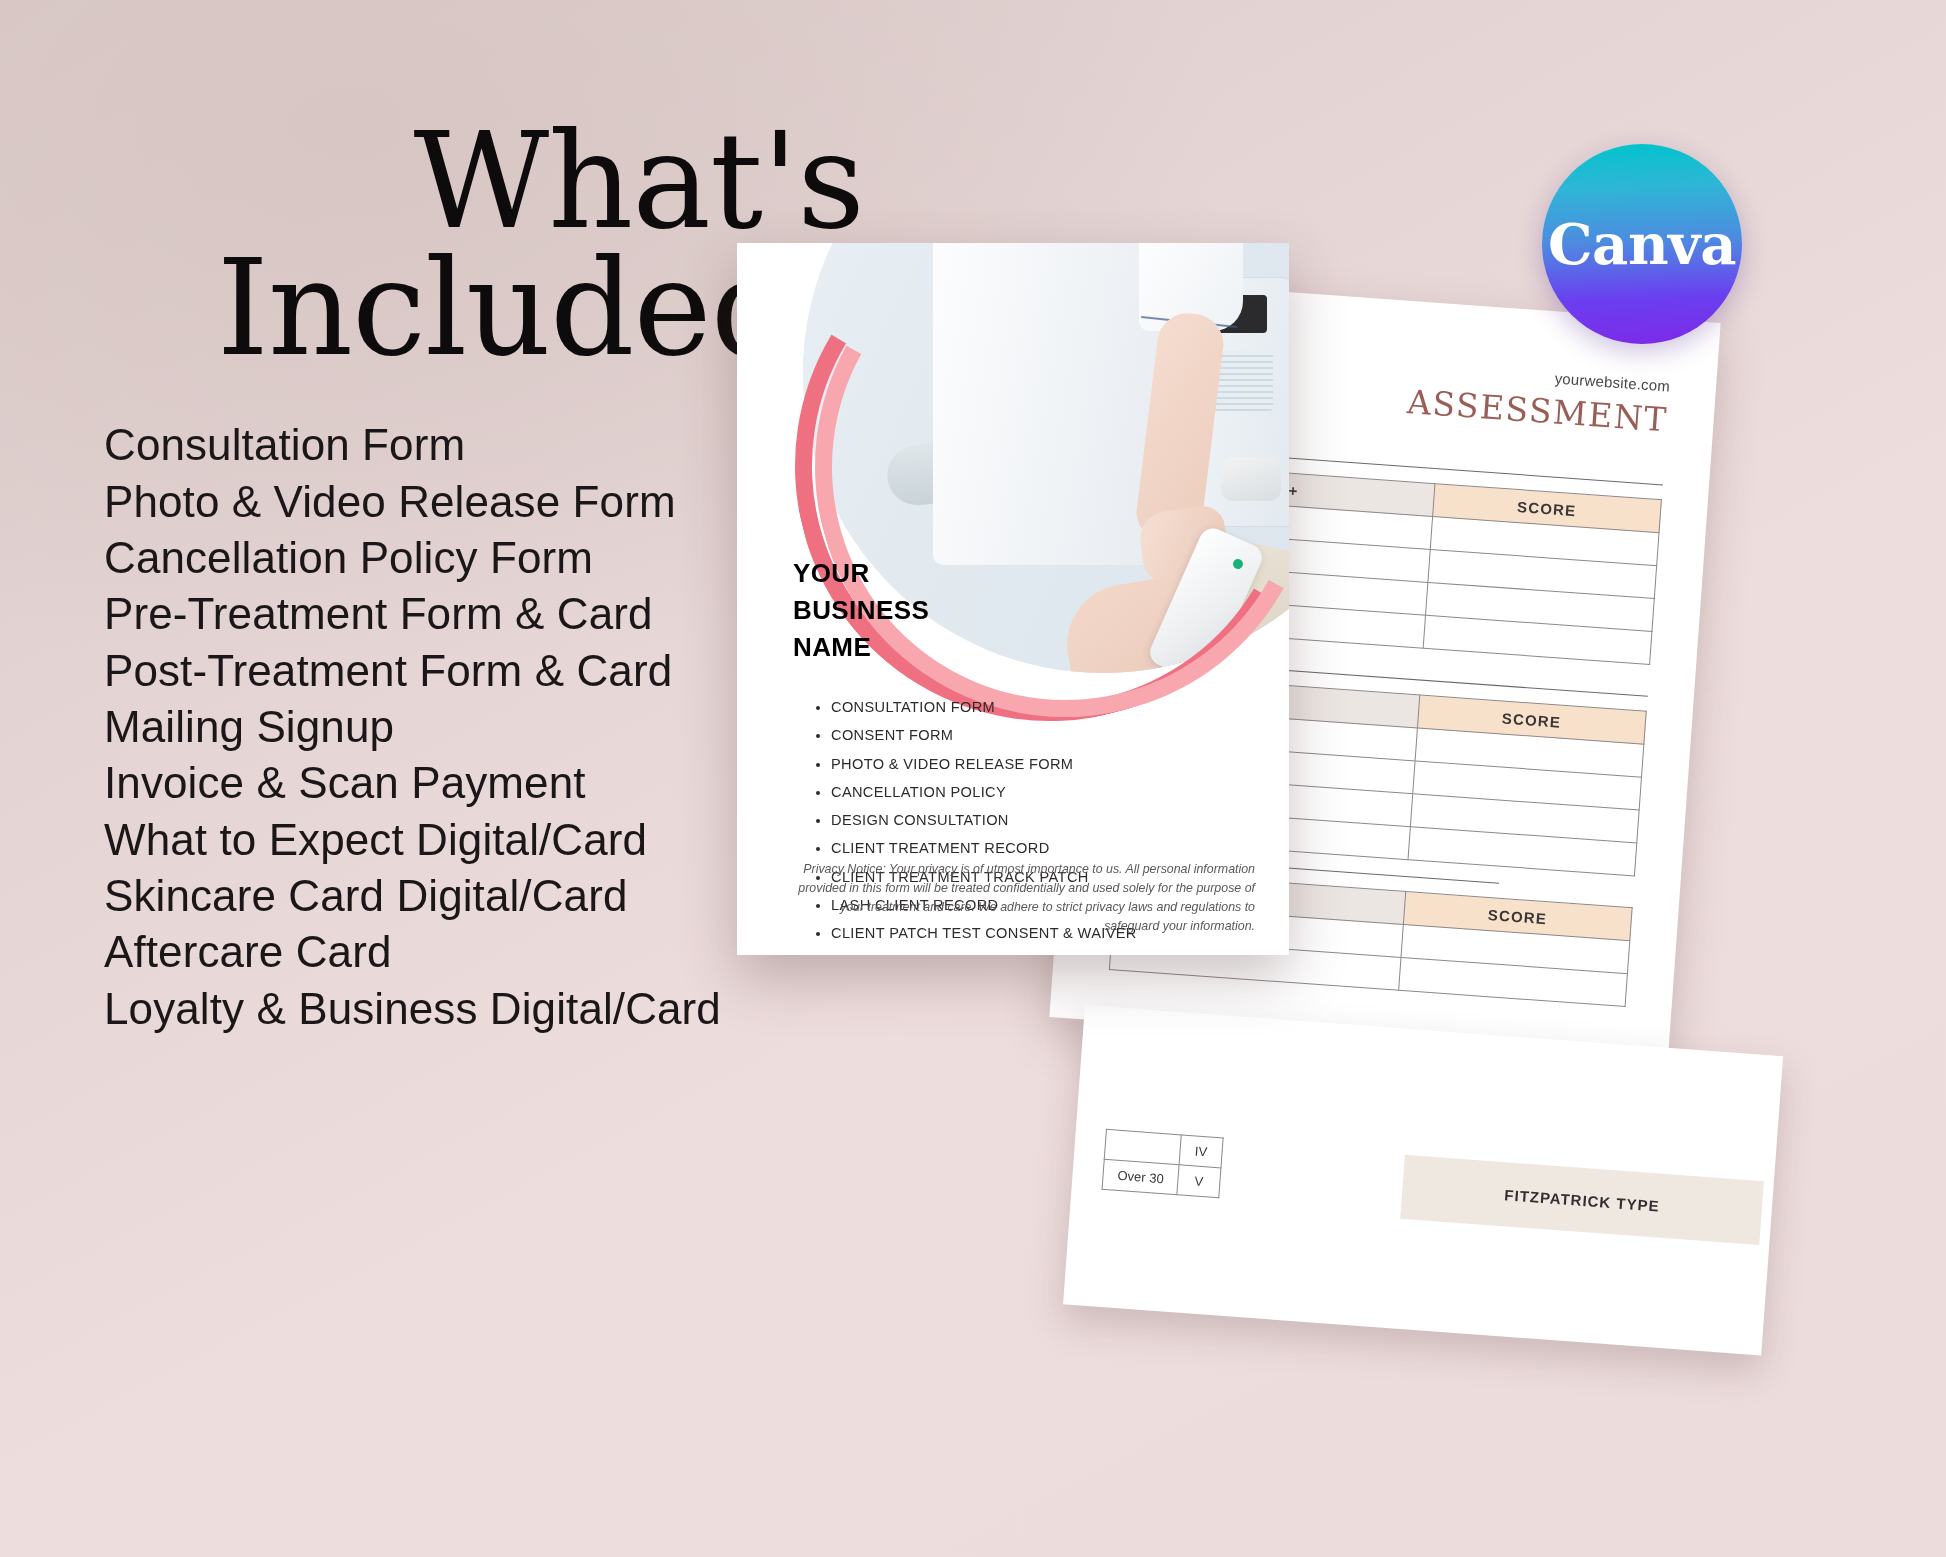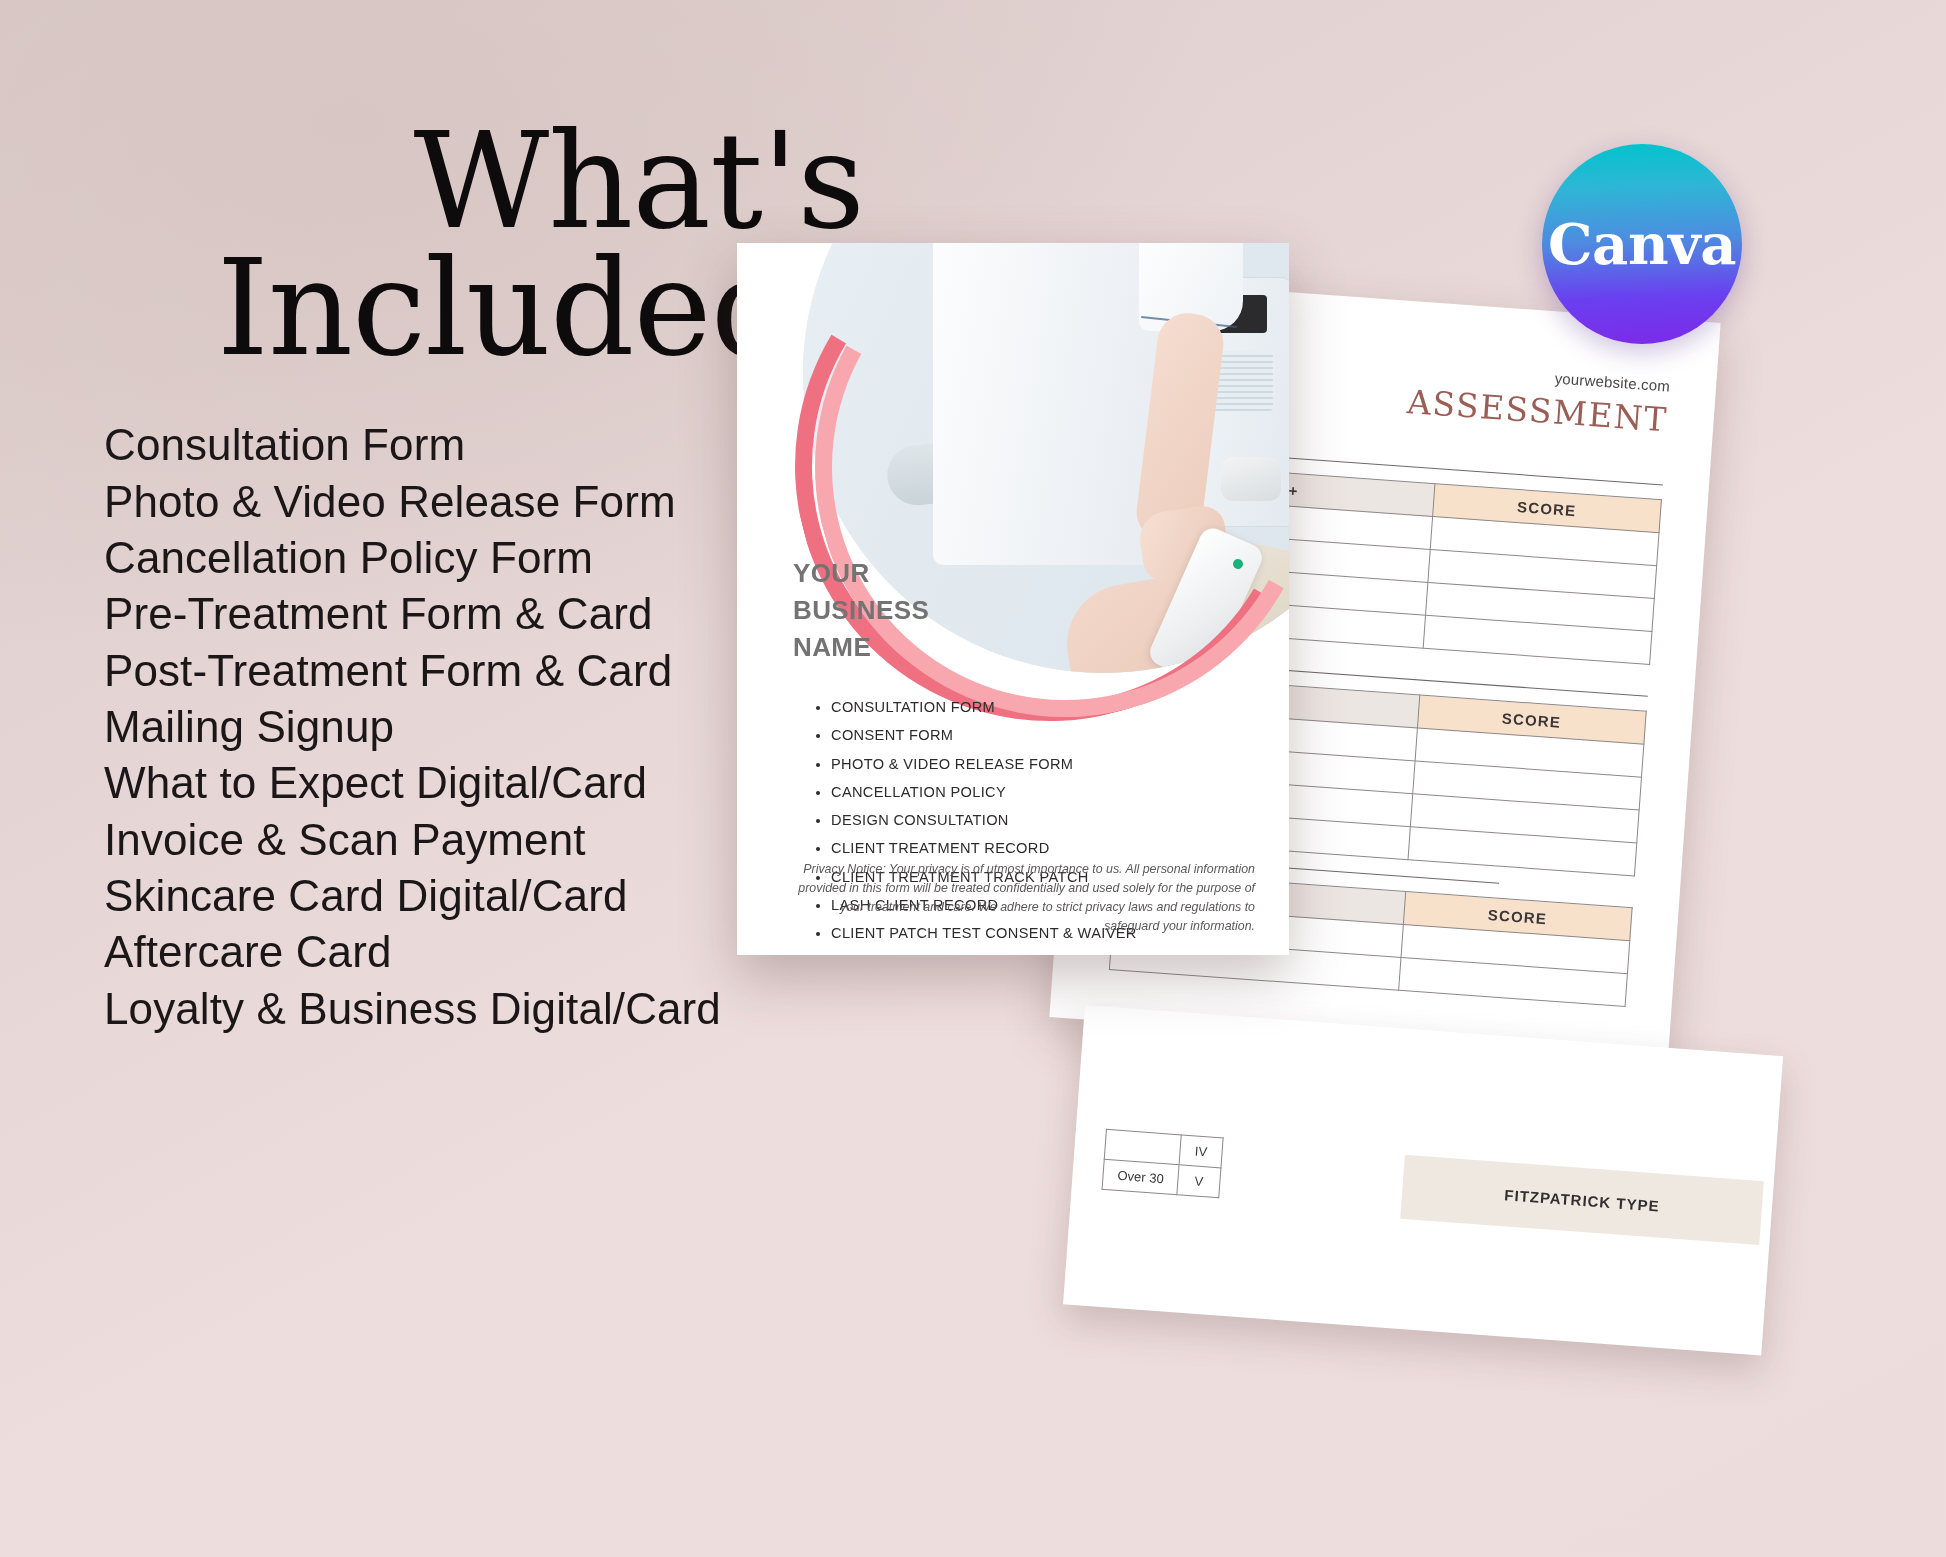--- a/index.html
+++ b/index.html
@@ -255,21 +255,21 @@
     border-width:17px;
     border-left-color:#f9a7af;
     border-bottom-color:#f9a7af;
     transform:rotate(-16deg);
   }
 
   #flyer-brand {
     position:absolute;
     left:56px; top:312px;
     font-size:26px; font-weight:700; line-height:1.42;
-    color:#737373; letter-spacing:0.4px;
+    color:#000000; letter-spacing:0.4px;
     white-space:pre-line;
   }
   #flyer-bullets {
     position:absolute;
     left:78px; top:450px;
     list-style:disc;
     padding-left:16px;
   }
   #flyer-bullets li {
     font-size:14.6px; line-height:1.94;
@@ -309,22 +309,22 @@
   <div id="left-col">
     <h1 id="page-title">What's
 Included?</h1>
     <ul id="included-list">
       <li>Consultation Form</li>
       <li>Photo &amp; Video Release Form</li>
       <li>Cancellation Policy Form</li>
       <li>Pre-Treatment Form &amp; Card</li>
       <li>Post-Treatment Form &amp; Card</li>
       <li>Mailing Signup</li>
+      <li>Invoice &amp; Scan Payment</li>
       <li>What to Expect Digital/Card</li>
-      <li>Invoice &amp; Scan Payment</li>
       <li>Skincare Card Digital/Card</li>
       <li>Aftercare Card</li>
       <li>Loyalty &amp; Business Digital/Card</li>
     </ul>
   </div>
 
   <div id="assessment-sheet">
     <div class="sheet-website">yourwebsite.com</div>
     <div class="sheet-heading">ASSESSMENT</div>
 

